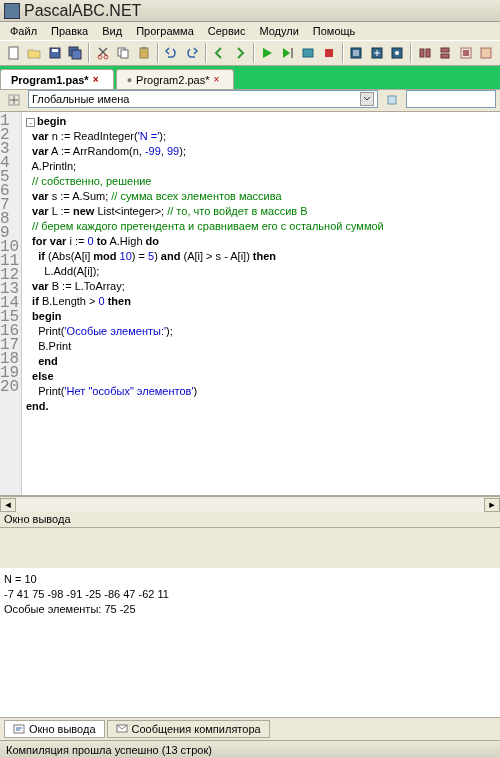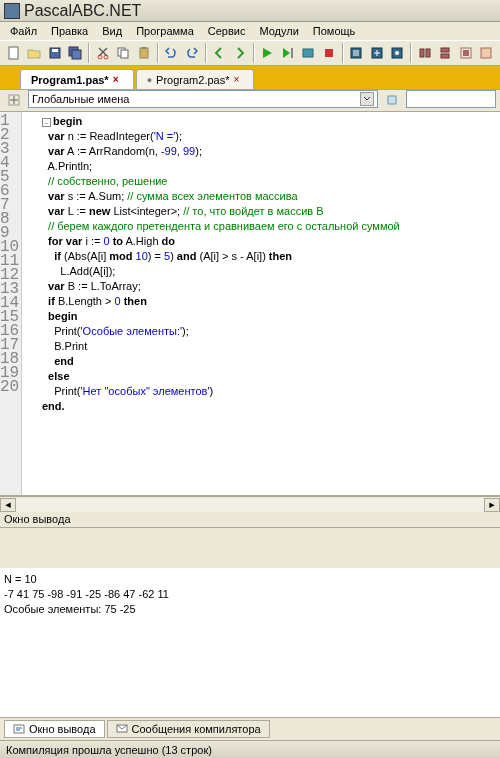--- a/index.html
+++ b/index.html
@@ -6,31 +6,31 @@
 body{width:500px;height:758px;background:#ece9d8;overflow:hidden;display:flex;flex-direction:column;}
 .titlebar{height:22px;background:linear-gradient(#eae7d8,#d6d2c2);display:flex;align-items:center;padding:0 4px;border-bottom:1px solid #999;}
 .titlebar .app-icon{width:16px;height:16px;background:#5a7a9a;margin-right:4px;border:1px solid #334;}
 .titlebar .title{font-size:16px;color:#222;}
 .menubar{height:18px;display:flex;align-items:center;padding:0 4px;gap:2px;background:#ece9d8;}
 .menubar span{padding:1px 6px;cursor:default;}
 .toolbar{height:26px;background:#ece9d8;border-top:1px solid #fff;border-bottom:1px solid #aca899;display:flex;align-items:center;padding:0 4px;gap:1px;}
 .tbtn{width:20px;height:20px;border:1px solid transparent;display:flex;align-items:center;justify-content:center;}
 .tbtn svg{width:14px;height:14px;}
 .tsep{width:2px;height:20px;border-left:1px solid #aca899;border-right:1px solid #fff;margin:0 2px;}
-.tabs{height:24px;background:#eab308;border-bottom:1px solid #aca899;display:flex;align-items:flex-end;padding-left:20px;}
+.tabs{height:24px;background:#22c55e;border-bottom:1px solid #aca899;display:flex;align-items:flex-end;padding-left:0;}
 .tab{height:20px;padding:2px 10px;border:1px solid #aca899;border-bottom:none;border-radius:3px 3px 0 0;background:#f5f3ea;margin-right:2px;display:flex;align-items:center;gap:4px;}
 .tab.active{background:#fff;font-weight:bold;}
 .tab .close{width:10px;height:10px;color:#a00;font-size:10px;line-height:10px;}
 .navbar{height:22px;background:#ece9d8;border-bottom:1px solid #aca899;display:flex;align-items:flex-start;padding:0 4px;gap:4px;}
 .navbar .combo{flex:1;height:18px;border:1px solid #7f9db9;background:#fff;display:flex;align-items:center;padding:0 3px;}
 .navbar .combo .dd{width:14px;height:14px;background:#e3e3e3;border:1px solid #999;display:flex;align-items:center;justify-content:center;margin-left:auto;}
 .navbar .small-combo{width:90px;height:18px;border:1px solid #7f9db9;background:#fff;}
 .editor-wrap{flex:1;display:flex;overflow:hidden;background:#fff;border-bottom:1px solid #aca899;}
 .gutter{width:22px;background:#eee;border-right:1px solid #ccc;font-family:Consolas,'Courier New',monospace;font-size:16px;color:#888;text-align:right;padding-right:12px;padding-top:2px;line-height:14px;}
-.code{flex:1;font-family:Consolas,'Courier New',monospace;font-size:11px;line-height:14px;padding:2px 20px;white-space:pre;overflow:hidden;color:#000;}
+.code{flex:1;font-family:Consolas,'Courier New',monospace;font-size:11px;line-height:14px;padding:2px 4px;white-space:pre;overflow:hidden;color:#000;}
 .kw{color:#000;font-weight:bold;}
 .cm{color:#008000;}
 .st{color:#0000cc;}
 .nm{color:#0000cc;}
 .fold{display:inline-block;width:9px;height:9px;border:1px solid #888;background:#fff;font-size:8px;line-height:7px;text-align:center;color:#555;margin-right:2px;vertical-align:middle;}
 .scrollbar-h{height:16px;background:#ece9d8;border-top:1px solid #aca899;display:flex;align-items:center;}
 .sb-btn{width:16px;height:14px;background:#ece9d8;border:1px solid #aca899;display:flex;align-items:center;justify-content:center;}
 .sb-track{flex:1;height:14px;background:#f1efe6;}
 .output-label{height:16px;background:#ece9d8;padding:1px 4px;border-bottom:1px solid #aca899;}
 .output{height:150px;background:#fff;font-family:Consolas,'Courier New',monospace;font-size:11px;padding:4px;line-height:14px;white-space:pre;border-bottom:1px solid #aca899;margin-top:40px;}

